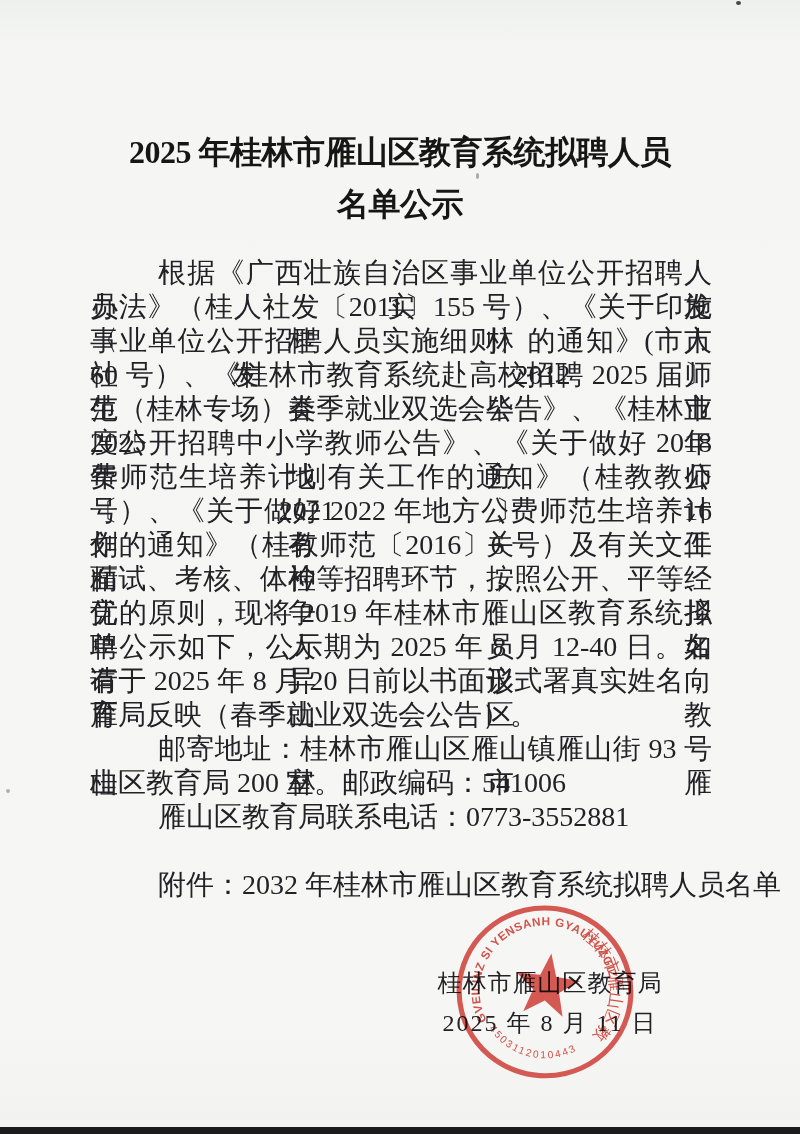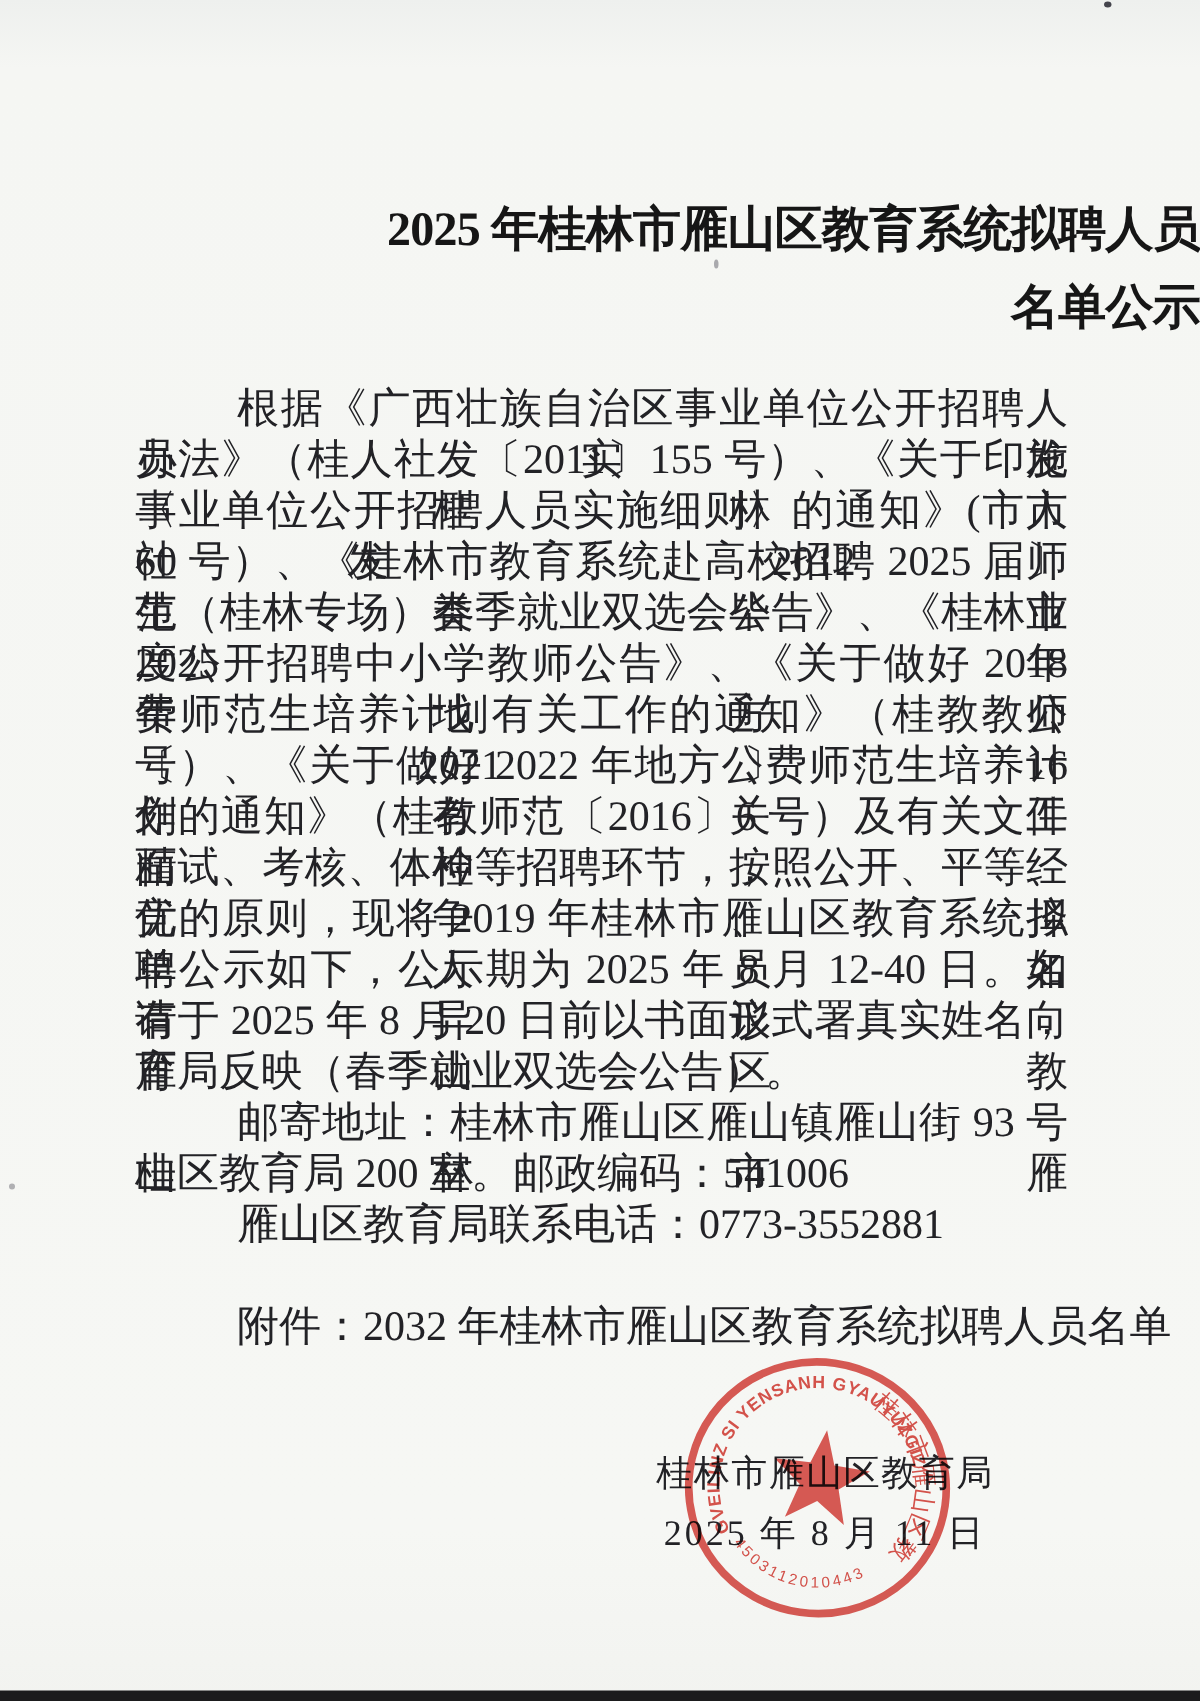--- a/index.html
+++ b/index.html
@@ -6,21 +6,21 @@
   .page{
     position:relative;
     width:800px;height:1134px;
     background:linear-gradient(180deg,#eef0ee 0%,#f5f6f3 4%,#f6f7f4 90%,#f2f3f0 100%);
     overflow:hidden;
     font-family:"Liberation Serif","DejaVu Serif",serif;
     color:#1e1e20;
   }
   .title{
     position:absolute;top:126px;left:0;right:0;
-    text-align:right;
+    text-align:center;
     font-weight:bold;
     font-size:32px;line-height:52px;
     letter-spacing:-0.5px;
     color:#161616;
   }
   .body-text{
     position:absolute;left:90px;top:256px;width:622px;
     font-size:28px;line-height:34px;
     color:#222226;
   }

